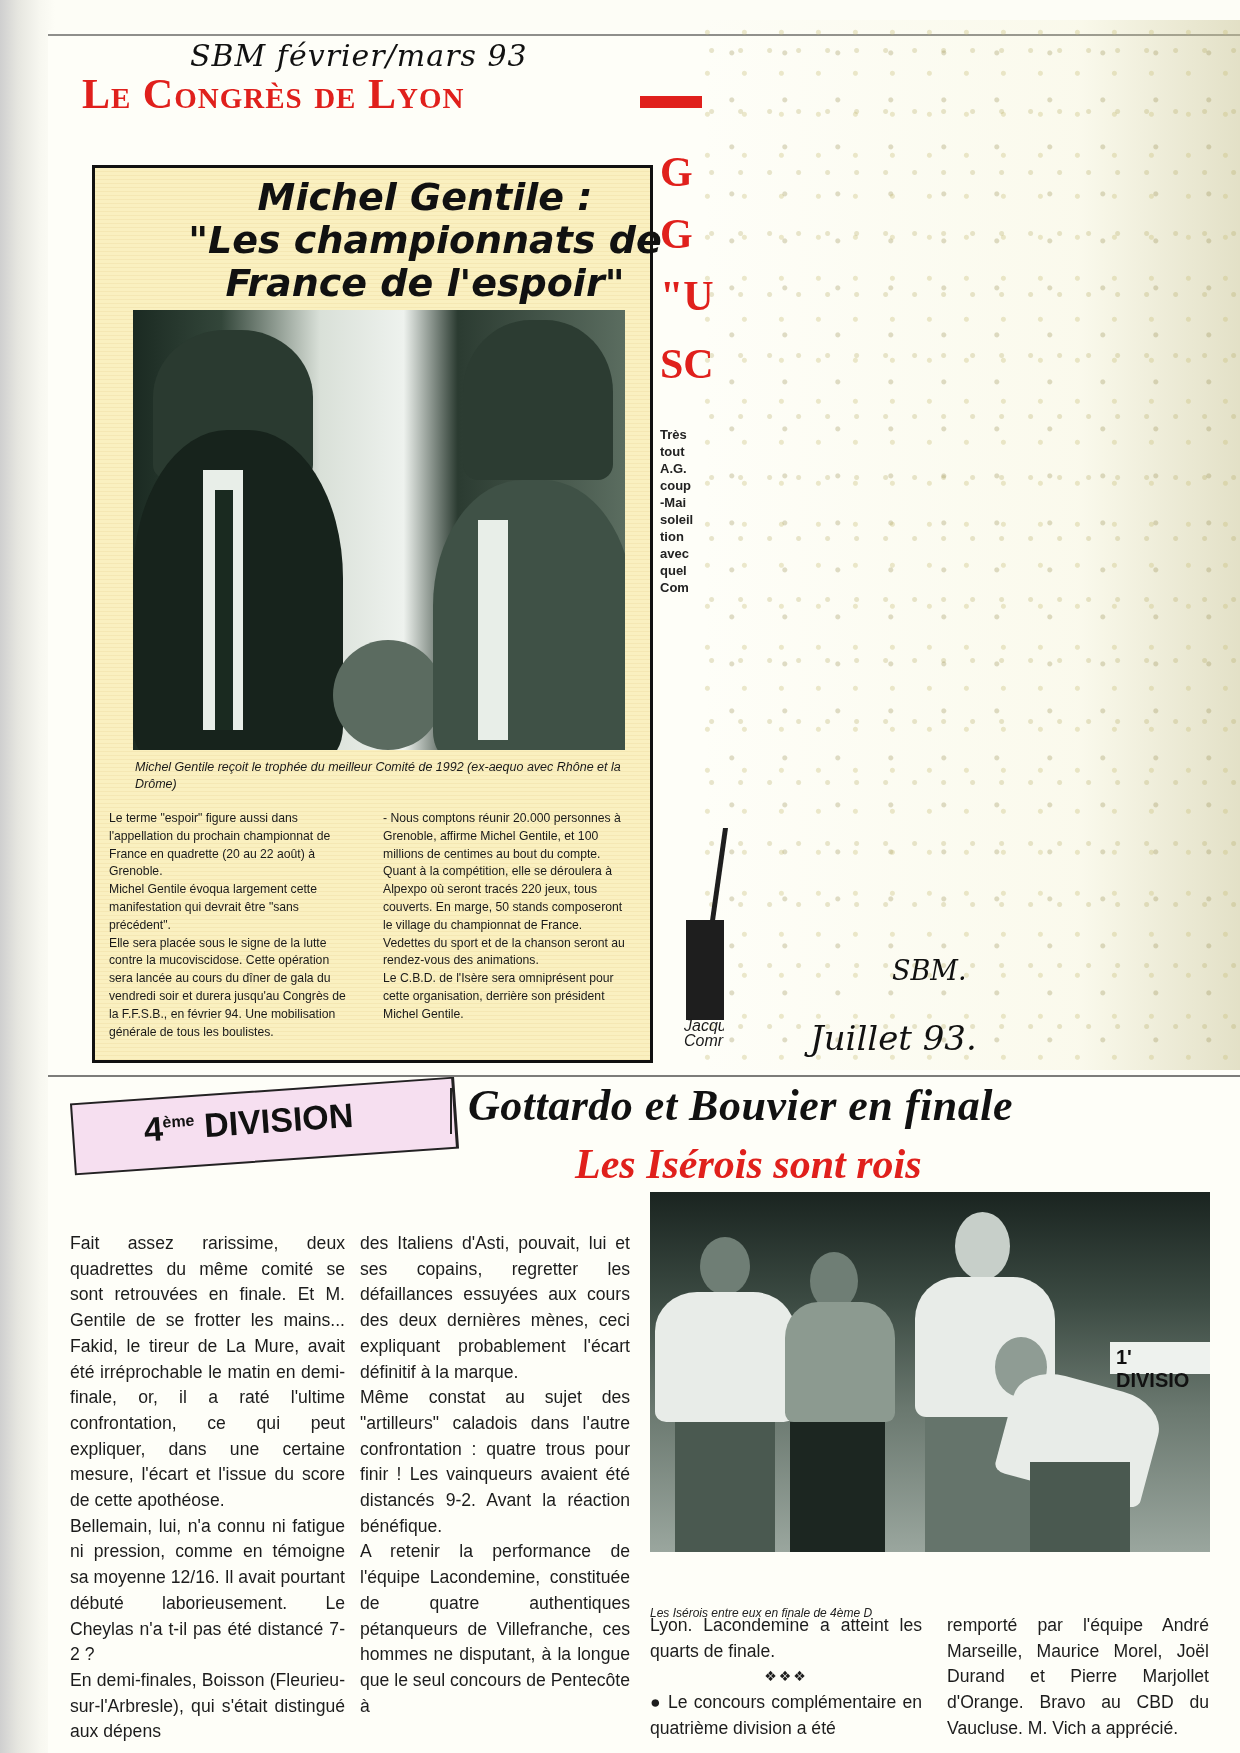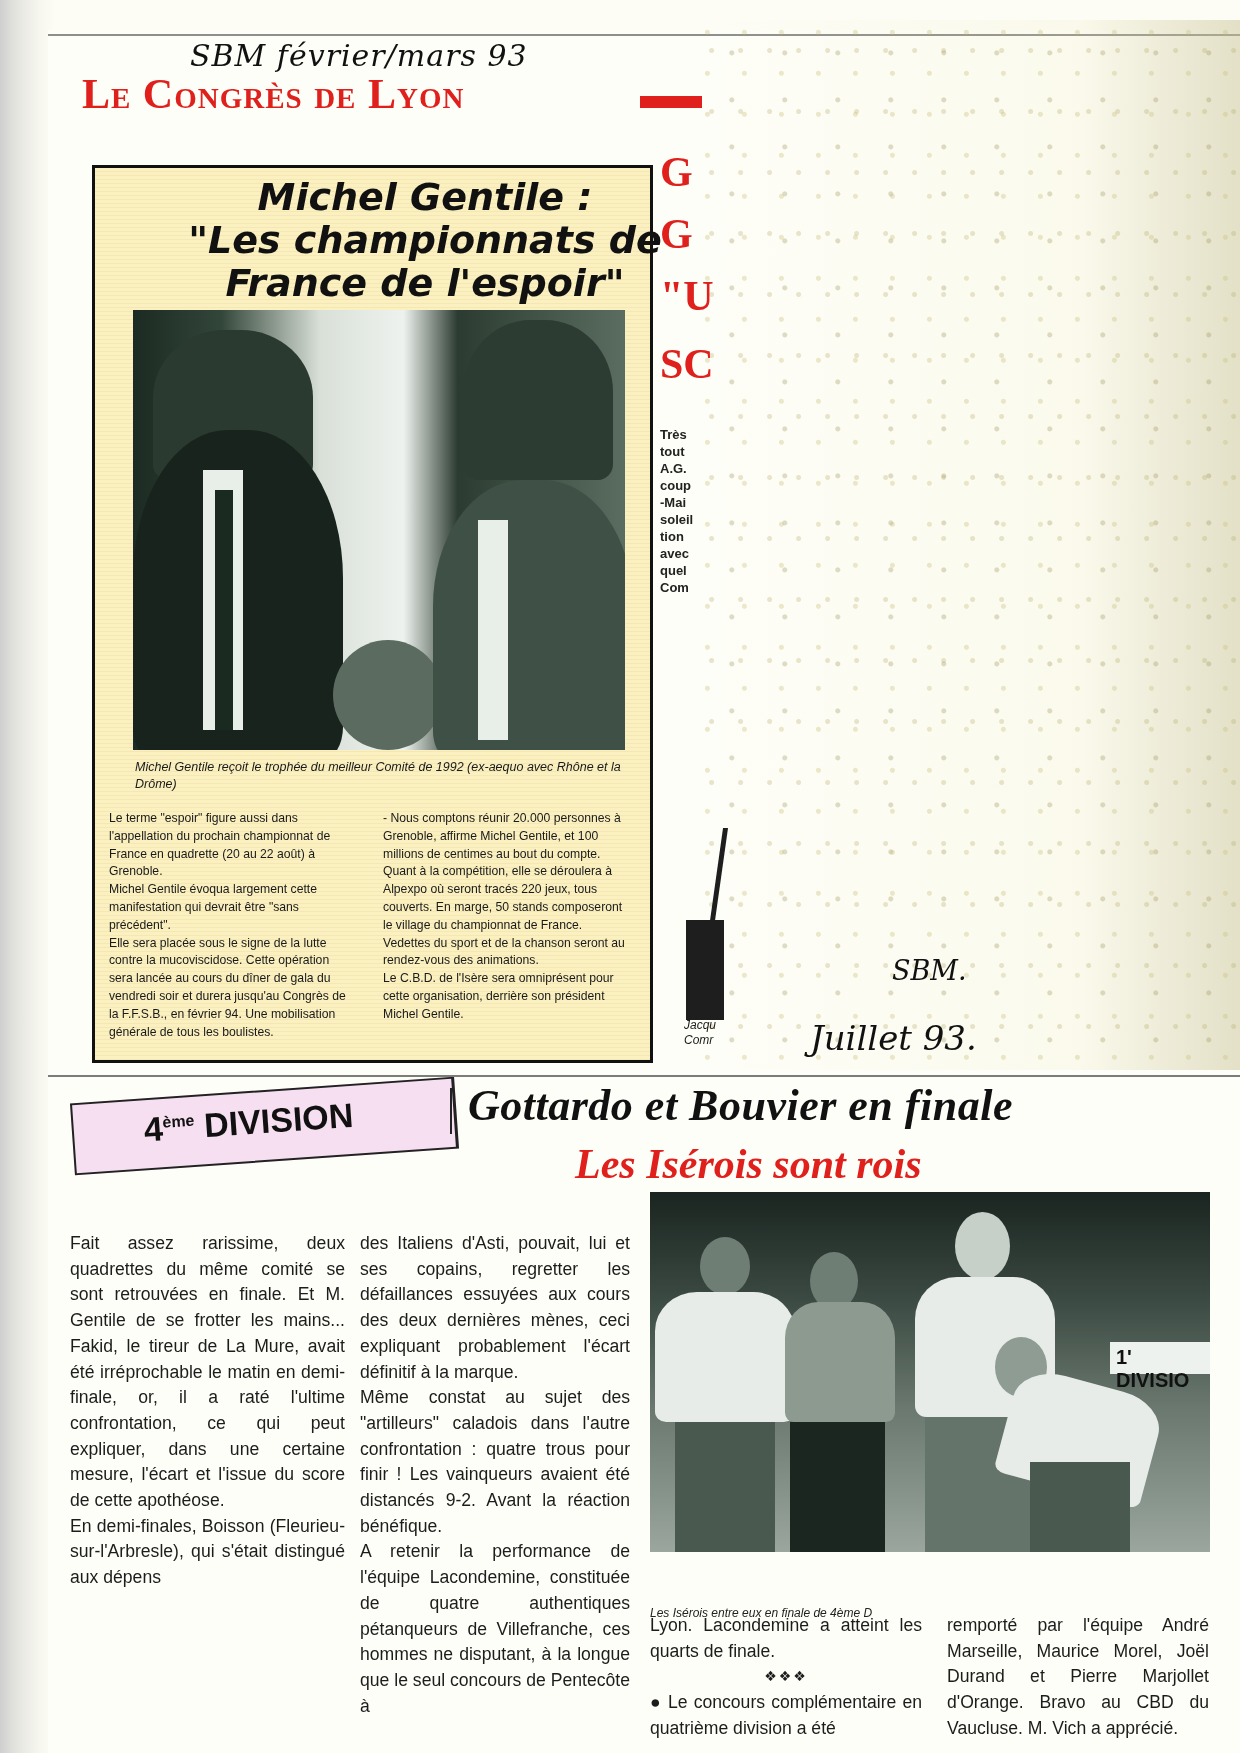--- a/index.html
+++ b/index.html
@@ -49,21 +49,21 @@
   .a1-col.left { left:14px; }
   .a1-col.right { left:288px; }
   .a1-col p { margin:0; }
 
   .strip { position:absolute; left:660px; top:150px; width:60px; overflow:hidden; }
   .strip .big { font-family:"Liberation Serif", serif; font-weight:bold; color:#e0201c; font-size:42px; line-height:44px; }
   .strip .small { font-size:13px; line-height:17px; font-weight:bold; color:#222; }
   .strip-photo { position:absolute; left:686px; top:828px; width:34px; height:180px; }
   .strip-photo .bar { position:absolute; left:0; top:92px; width:38px; height:100px; background:#1e1e1e; }
   .strip-photo .stick { position:absolute; left:30px; top:0; width:5px; height:100px; background:#1e1e1e; transform:skewX(-8deg); }
-  .strip-cap { position:absolute; left:684px; top:1018px; font-style:italic; font-size:12px; line-height:15px; width:40px; overflow:hidden; }
+  .strip-cap { position:absolute; left:684px; top:1018px; font-style:italic; font-size:16px; line-height:15px; width:40px; overflow:hidden; }
 
   .divider { position:absolute; left:48px; top:1075px; width:1192px; height:2px; background:#444; opacity:.7; }
 
   .div-banner { position:absolute; left:72px; top:1090px; width:380px; height:68px; transform:rotate(-4deg);
     background:#f6dff0; border:2px solid #222; border-right-width:3px; }
   .div-banner .txt { position:absolute; left:70px; top:10px; font-weight:bold; font-size:34px; color:#111; }
   .div-banner sup { font-size:16px; vertical-align:super; }
   .bracket { position:absolute; left:450px; top:1088px; width:10px; height:46px; border-left:2px solid #222; }
 
   .a2-headline { position:absolute; left:468px; top:1080px; font-family:"Liberation Serif", serif;
@@ -165,20 +165,21 @@
 <div class="div-banner">
   <div class="txt"><span>4</span><sup>ème</sup> <span>DIVISION</span></div>
 </div>
 <div class="bracket"></div>
 
 <div class="a2-headline">Gottardo et Bouvier en finale</div>
 <div class="a2-sub">Les Isérois sont rois</div>
 
 <div class="a2-col col1">
   <p>Fait assez rarissime, deux quadrettes du même comité se sont retrouvées en finale. Et M. Gentile de se frotter les mains... Fakid, le tireur de La Mure, avait été irréprochable le matin en demi-finale, or, il a raté l'ultime confrontation, ce qui peut expliquer, dans une certaine mesure, l'écart et l'issue du score de cette apothéose.</p>
+  <p>Bellemain, lui, n'a connu ni fatigue ni pression, comme en témoigne sa moyenne 12/16. Il avait pourtant débuté laborieusement. Le Cheylas n'a t-il pas été distancé 7-2 ?</p>
   <p>En demi-finales, Boisson (Fleurieu-sur-l'Arbresle), qui s'était distingué aux dépens</p>
 </div>
 <div class="a2-col col2">
   <p>des Italiens d'Asti, pouvait, lui et ses copains, regretter les défaillances essuyées aux cours des deux dernières mènes, ceci expliquant probablement l'écart définitif à la marque.</p>
   <p>Même constat au sujet des "artilleurs" caladois dans l'autre confrontation : quatre trous pour finir ! Les vainqueurs avaient été distancés 9-2. Avant la réaction bénéfique.</p>
   <p>A retenir la performance de l'équipe Lacondemine, constituée de quatre authentiques pétanqueurs de Villefranche, ces hommes ne disputant, à la longue que le seul concours de Pentecôte à</p>
 </div>
 
 <div class="a2-photo">
   <div class="bg"></div>

